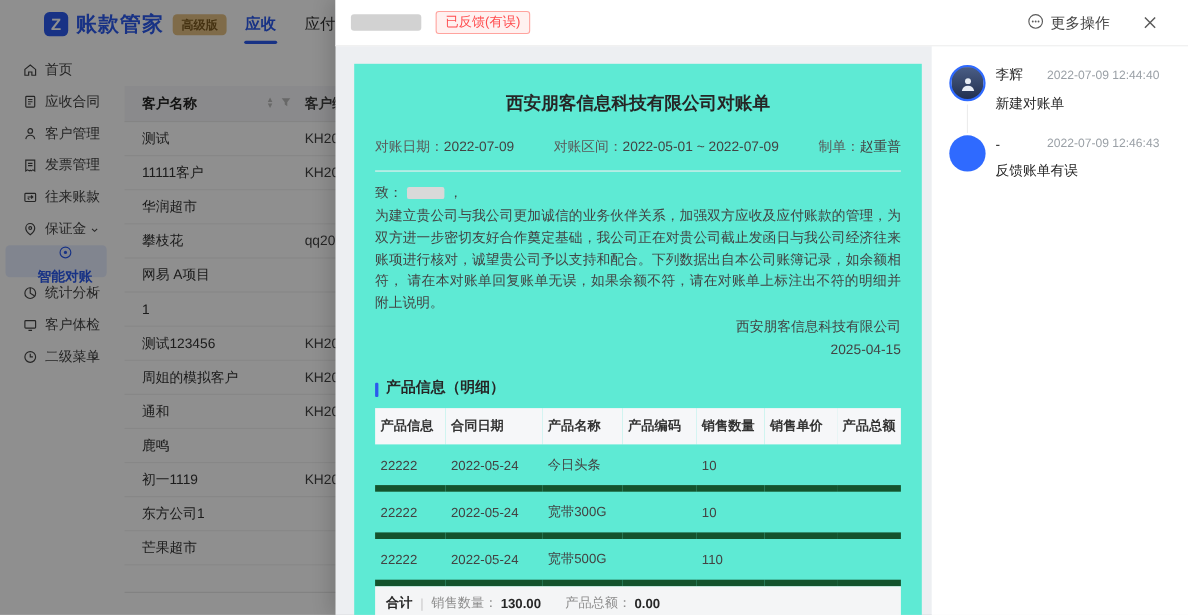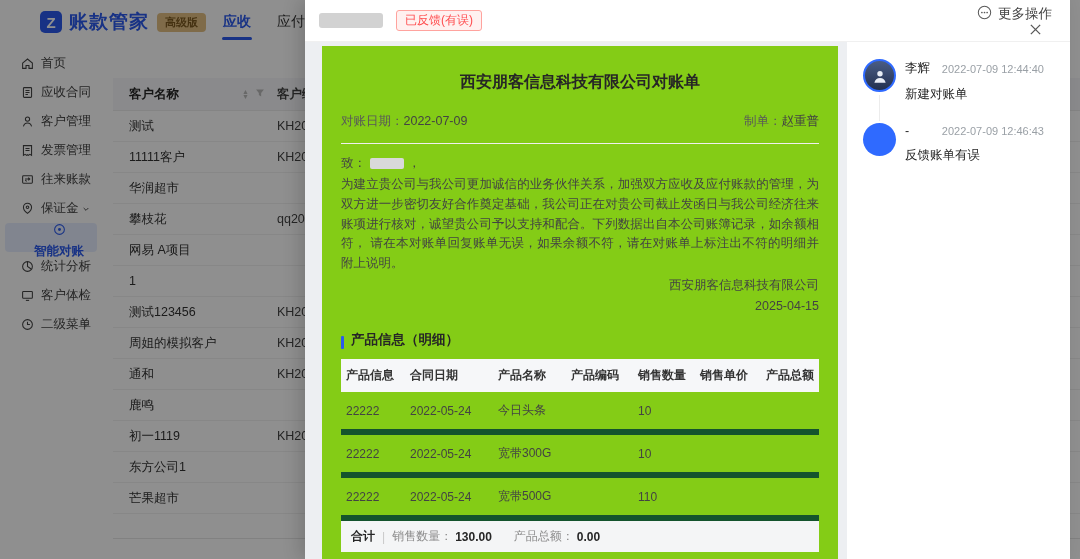--- a/index.html
+++ b/index.html
@@ -42,35 +42,35 @@
   .chead .c1::after { content:""; position:absolute; right:0; top:9px; bottom:9px; width:1px; background:#dcdcdc; }
   .head-icons { position:absolute; right:8px; top:50%; transform:translateY(-50%);
     display:flex; align-items:center; gap:6px; }
   .sorter { display:flex; flex-direction:column; line-height:5px; font-size:7px; color:#b9b9b9; }
   .pagebar { position:absolute; left:0; right:0; bottom:0; height:10px; border-top:1px solid #e6e6e6; background:#fff; }
 
   
   .mask { position:absolute; inset:0; background:rgba(0,0,0,0.44); z-index:10; }
 
   
-  .drawer { position:absolute; top:0; left:305px; right:10px; height:559px; background:#edeff2;
+  .drawer { position:absolute; top:0; left:305px; right:0; height:559px; background:#edeff2;
     z-index:20; display:flex; flex-direction:column; box-shadow:-6px 0 16px rgba(0,0,0,0.15); }
   .drawer-header { height:42px; background:#fff; border-bottom:1px solid #f0f0f0;
     display:flex; align-items:center; padding:0 18px 0 14px; flex:none; }
   .redacted { width:64px; height:15px; background:#d2d2d2; border-radius:3px; }
   .status-tag { margin-left:13px; font-size:12px; color:var(--error,#ff4d4f); background:#fff1f0;
     border:1px solid #ffa39e; border-radius:3px; padding:1px 8px; line-height:17px; }
-  .header-right { margin-left:auto; display:flex; align-items:flex-end;flex-direction:column; }
+  .header-right { margin-left:auto; display:flex; align-items:center; }
   .more-btn { display:flex; align-items:center; gap:6px; font-size:13.5px; color:#434343; cursor:pointer; }
   .close-btn { margin-left:30px; margin-right:10px; color:#595959; cursor:pointer; display:inline-flex; }
 
   .drawer-body { flex:1; display:flex; padding-left:17px; gap:9px; overflow:hidden; }
 
   
-  .doc-card { width:516px; flex:none; background:#84cc16; margin-top:4px; padding:20px 19px; overflow:hidden; }
+  .doc-card { width:516px; flex:none; background:#5eead4; margin-top:16px; padding:20px 19px; overflow:hidden; }
   .doc-title { text-align:center; font-size:16px; font-weight:700; color:#262626; margin:6px 0 20px; }
   .meta { display:flex; justify-content:space-between; font-size:12.5px; color:#434343; }
   .meta b { font-weight:400; color:#595959; }
   .doc-divider { border-bottom:1px solid #efefef; margin:13px 0 11px; }
   .salutation { font-size:12.5px; color:#434343; display:flex; align-items:center; gap:4px; }
   .redacted-sm { width:34px; height:11px; background:#d9d9d9; border-radius:2px; display:inline-block; }
   .para { font-size:12.5px; color:#434343; line-height:1.58; margin-top:3px; text-align:justify; }
   .sig { text-align:right; font-size:12.5px; color:#434343; line-height:1.7; margin-top:1px; }
   .section-head { display:flex; align-items:flex-end; gap:7px; margin:14px 0 10px; }
   .section-bar { width:3px; height:13px; background:var(--accent,#2b5aed); border-radius:1px; }
@@ -326,20 +326,21 @@
           </span>
       </span>
     </div>
 
     <div class="drawer-body">
 
       <article class="doc-card">
         <h1 class="doc-title">西安朋客信息科技有限公司对账单</h1>
         <div class="meta">
           <span><b>对账日期：</b><span>2022-07-09</span></span>
+          <span><b>对账区间：</b><span>2022-05-01 ~ 2022-07-09</span></span>
           <span><b>制单：</b><span>赵重普</span></span>
         </div>
         <div class="doc-divider"></div>
         <div class="salutation">
           <span>致：</span>
           <span class="redacted-sm"></span>
           <span>，</span>
         </div>
         <p class="para">为建立贵公司与我公司更加诚信的业务伙伴关系，加强双方应收及应付账款的管理，为双方进一步密切友好合作奠定基础，我公司正在对贵公司截止发函日与我公司经济往来账项进行核对，诚望贵公司予以支持和配合。下列数据出自本公司账簿记录，如余额相符， 请在本对账单回复账单无误，如果余额不符，请在对账单上标注出不符的明细并附上说明。</p>
         <div class="sig">

